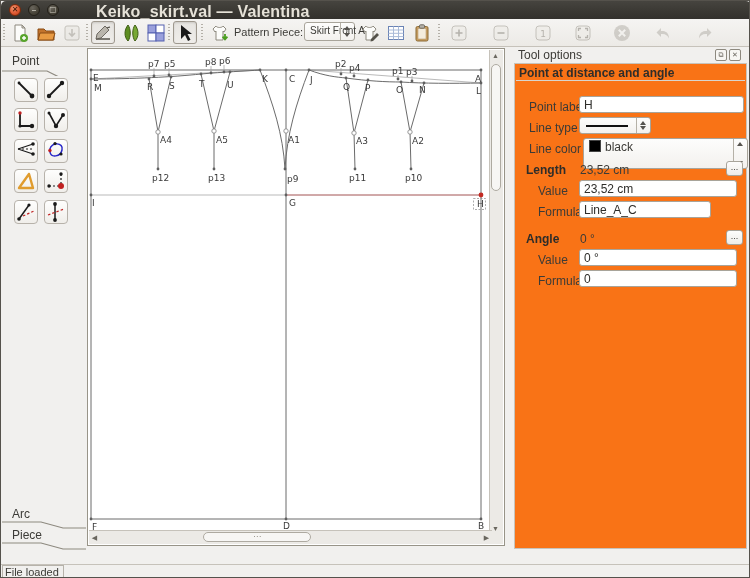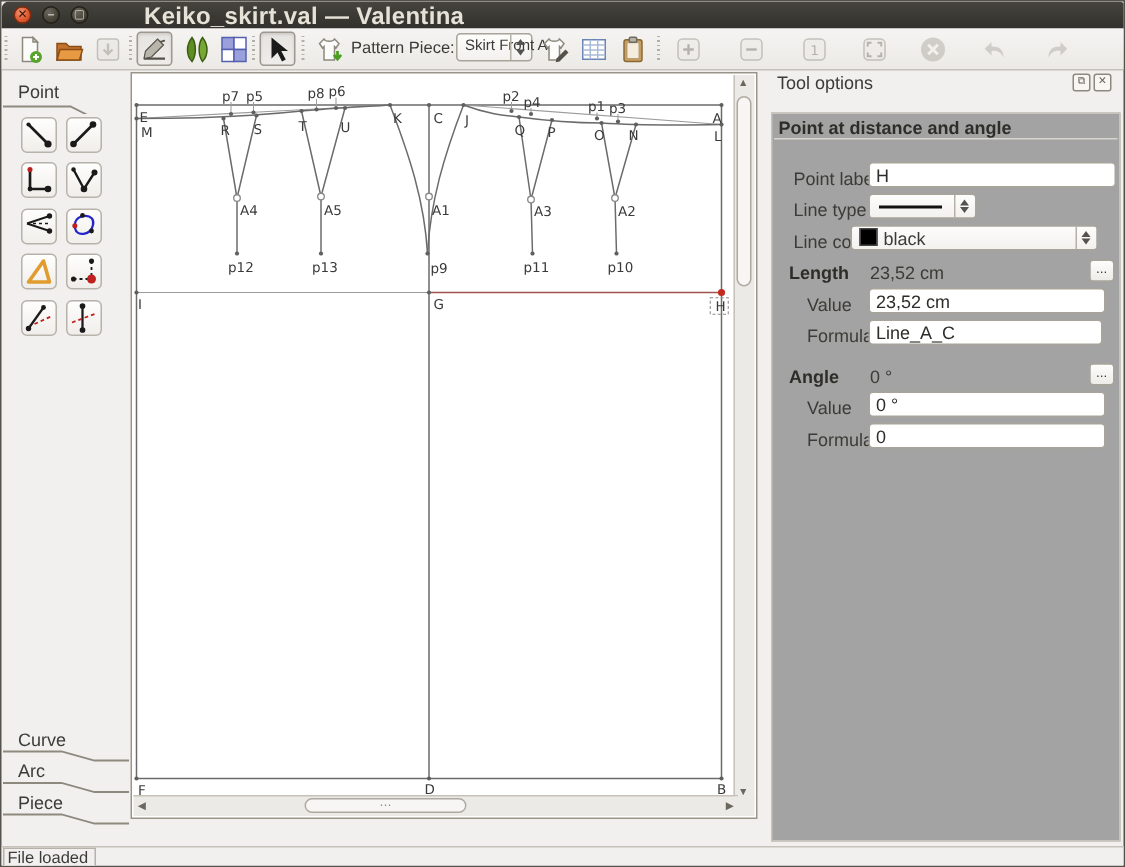--- a/index.html
+++ b/index.html
@@ -51,21 +51,21 @@
   .redln{stroke:#a25252;stroke-width:1;}
   .plabel{fill:#3a3a3a;font-size:9px;font-family:"DejaVu Sans",sans-serif;}
   .dot{fill:#5f5f5f;}
   .apex{fill:#fff;stroke:#8a8a8a;stroke-width:.9;}
   .redpt{fill:#c22a22;}
   .selbox{fill:none;stroke:#8a8a8a;stroke-width:.7;stroke-dasharray:2 1.5;}
   
   .dock{position:absolute;left:508px;top:45px;width:242px;height:518px;}
   .dock-title{position:absolute;left:9px;top:2px;font-size:12px;color:#3c3b37;}
   .dock-ico{position:absolute;top:3px;width:10px;height:10px;border:1px solid #8d897f;border-radius:2px;font-size:7px;line-height:9px;text-align:center;color:#6a675f;background:#f7f6f3;}
-  .dock-frame{position:absolute;left:5px;top:17px;width:233px;height:486px;border:1px solid #c7c3bb;background:#a3a3a3;box-sizing:border-box;margin-top:12px;}
+  .dock-frame{position:absolute;left:5px;top:17px;width:233px;height:486px;border:1px solid #c7c3bb;background:#f97316;box-sizing:border-box;}
   .grp-title{position:absolute;left:4px;top:2px;font-size:12px;font-weight:bold;color:#2e2d2a;}
   .grp-line{position:absolute;left:1px;top:16px;width:229px;border-top:1px solid #d8d5ce;}
   .frow-label{position:absolute;font-size:12px;color:#3c3b37;}
   .frow-bold{position:absolute;font-size:12px;font-weight:bold;color:#2e2d2a;}
   .finput{position:absolute;box-sizing:border-box;background:#fff;border:1px solid #a8a49a;border-radius:3px;font-size:12px;color:#2e2d2a;padding:1px 4px;line-height:14px;white-space:nowrap;overflow:hidden;}
   .fbtn{position:absolute;box-sizing:border-box;width:17px;height:15px;border:1px solid #a8a49a;border-radius:3px;background:linear-gradient(#fdfdfc,#eeece8);font-size:9px;line-height:11px;text-align:center;color:#3c3b37;}
   .swatch{display:inline-block;width:10px;height:10px;background:#000;margin:0 4px -1px 0;border:1px solid #444;}
   .linetype-glyph{position:absolute;left:6px;top:7px;width:42px;border-top:2px solid #111;}
   
   .statusbar{position:absolute;left:0;top:563px;width:750px;height:15px;background:#f1f0ee;border-top:1px solid #c6c2ba;}
@@ -294,26 +294,20 @@
     </div>
     <div class="toolgrid-btn" style="left:43px;top:154px">
       <svg width="22" height="22">
           <line x1="10" y1="3" x2="10" y2="19" stroke="#1a1a1a" stroke-width="1.5"></line>
           <circle cx="10" cy="3" r="1.9" fill="#1a1a1a"></circle>
           <circle cx="10" cy="19" r="1.9" fill="#1a1a1a"></circle>
           <path d="M3 14 L19 8" stroke="#c02020" stroke-width="1.2" stroke-dasharray="2.5 2"></path>
         </svg>
     </div>
 
-    <div class="sb-tab" style="top:440px">
-      <span>Curve</span>
-      <svg width="85" height="22">
-          <polyline points="1,15 40,15 62,21 85,21" stroke="#8d897f" stroke-width="1.2" fill="none"></polyline>
-        </svg>
-    </div>
     <div class="sb-tab" style="top:461px">
       <span>Arc</span>
       <svg width="85" height="22">
           <polyline points="1,15 40,15 62,21 85,21" stroke="#8d897f" stroke-width="1.2" fill="none"></polyline>
         </svg>
     </div>
     <div class="sb-tab" style="top:482px">
       <span>Piece</span>
       <svg width="85" height="22">
           <polyline points="1,15 40,15 62,21 85,21" stroke="#8d897f" stroke-width="1.2" fill="none"></polyline>
@@ -454,35 +448,35 @@
       <div class="frow-label" style="left:14px;top:57px">Line type</div>
       <div class="combo" style="left:64px;top:53px;width:72px;height:17px">
         <span class="linetype-glyph"></span>
         <span class="spin">
             <i class="up"></i>
             <i class="dn"></i>
           </span>
       </div>
 
       <div class="frow-label" style="left:14px;top:78px">Line color</div>
-      <div class="combo" style="left:52px;top:74px;width:165px;height:17px">
+      <div class="combo" style="left:68px;top:74px;width:165px;height:31px">
         <span class="ctext" style="font-size:12px;top:1px"><i class="swatch"></i><span>black</span></span>
         <span class="spin">
             <i class="up"></i>
             <i class="dn"></i>
           </span>
       </div>
 
       <div class="frow-bold" style="left:11px;top:99px">Length</div>
       <div class="frow-label" style="left:65px;top:99px">23,52 cm</div>
       <div class="fbtn" style="left:211px;top:97px">...</div>
       <div class="frow-label" style="left:23px;top:120px">Value</div>
       <div class="finput" style="left:64px;top:116px;width:158px;height:17px">23,52 cm</div>
       <div class="frow-label" style="left:23px;top:141px">Formula</div>
-      <div class="finput" style="left:64px;top:137px;width:156px;height:17px">Line_A_C</div>
+      <div class="finput" style="left:64px;top:137px;width:132px;height:17px">Line_A_C</div>
 
       <div class="frow-bold" style="left:11px;top:168px">Angle</div>
       <div class="frow-label" style="left:65px;top:168px">0 °</div>
       <div class="fbtn" style="left:211px;top:166px">...</div>
       <div class="frow-label" style="left:23px;top:189px">Value</div>
       <div class="finput" style="left:64px;top:185px;width:158px;height:17px">0 °</div>
       <div class="frow-label" style="left:23px;top:210px">Formula</div>
       <div class="finput" style="left:64px;top:206px;width:158px;height:17px">0</div>
     </div>
   </div>

